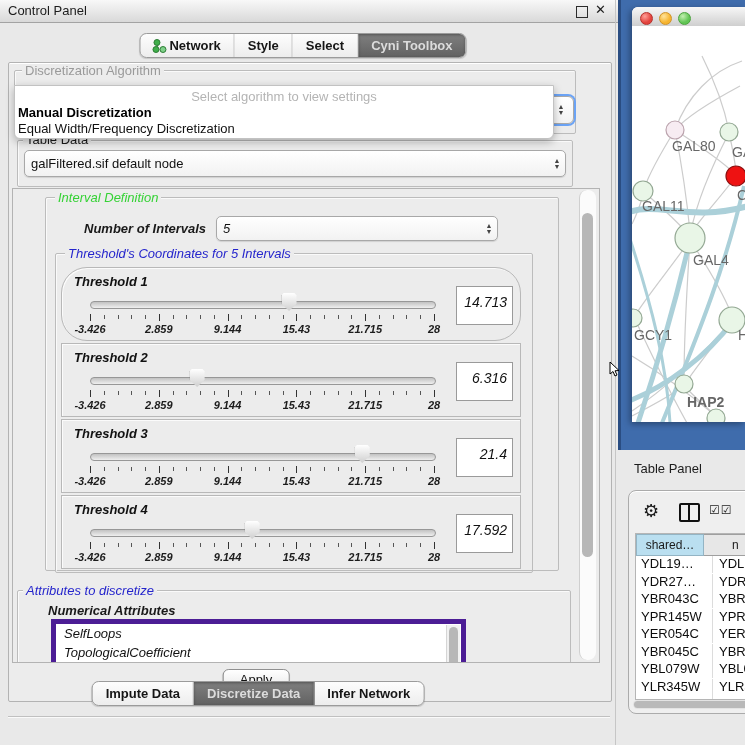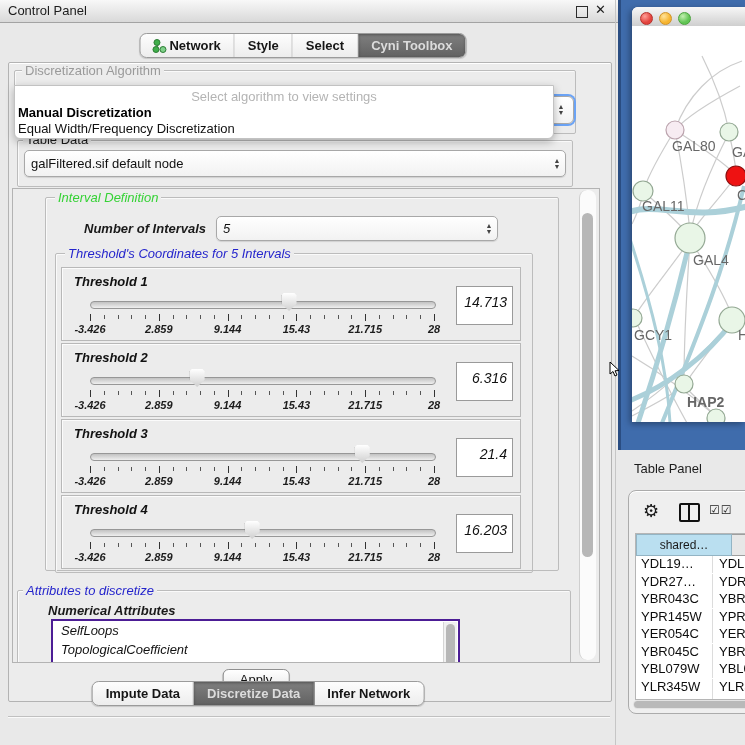--- a/index.html
+++ b/index.html
@@ -72,21 +72,21 @@
     filter:drop-shadow(0 0 1px #666);}
   .ticks{position:absolute;left:0;top:22px;width:344px;height:7px;}
   .tick{position:absolute;top:1px;width:1px;height:4px;background:#555;}
   .tick.major{height:7px;top:0;background:#333;}
   .tick-labels{position:absolute;left:0;top:31px;width:344px;height:12px;}
   .tick-labels span{position:absolute;transform:translateX(-50%);font-size:11px;font-weight:600;color:#1c1c1c;white-space:nowrap;}
   .th-value{position:absolute;left:394px;top:18px;width:50px;height:30px;background:#fff;border:1px solid #9a9a9a;
     font-size:14px;text-align:right;padding:7px 5px 0 0;color:#111;}
 
   
-  .listbox{position:absolute;background:#fff;border:2px solid #4c1d95;overflow:hidden;}
+  .listbox{position:absolute;background:#fff;border:5px solid #4c1d95;overflow:hidden;}
   .listbox .item{padding:2px 0 2px 8px;font-size:13px;color:#111;line-height:15px;}
   .list-scroll{position:absolute;right:1px;top:1px;width:13px;height:70px;background:#f1f1f1;border-left:1px solid #d5d5d5;}
   .list-scroll .thumb{position:absolute;left:2px;top:2px;width:9px;height:60px;border-radius:5px;background:#b7b7b7;}
 
   
   .btn{display:inline-block;padding:2px 16px 3px;background:linear-gradient(#ffffff,#e7e7e7);
     border:1px solid #8f8f8f;border-radius:6px;font-size:13px;color:#111;box-shadow:0 1px 1px rgba(0,0,0,.15);}
 
   
   .blue-panel{left:618px;top:0;width:127px;height:450px;background:#3f6cac;border-left:3px solid #2a4d82;}
@@ -105,21 +105,21 @@
   .tp-title{left:634px;top:461px;font-size:13px;color:#1c1c1c;}
   .table-panel{left:628px;top:490px;width:130px;height:222px;background:#efefef;
     border:1px solid #ababab;border-radius:8px 0 0 8px;box-shadow:inset 0 1px 0 #fff;}
   .gear{position:absolute;left:14px;top:9px;font-size:18px;color:#1b1b1b;}
   .col-ico{position:absolute;left:50px;top:12px;width:17px;height:15px;border:2px solid #111;border-radius:2px;}
   .col-ico i{position:absolute;left:7px;top:0;width:2px;height:15px;background:#111;}
   .checks{position:absolute;left:80px;top:12px;font-size:12px;color:#222;letter-spacing:1px;}
   .tbl{position:absolute;left:6px;top:42px;width:124px;height:165px;background:#fff;border:1px solid #b5b5b5;border-right:none;overflow:hidden;}
   .tbl-head{position:absolute;left:0;top:0;height:22px;display:flex;}
   .hc{box-sizing:border-box;border:1px solid #9f9f9f;font-size:12px;display:flex;align-items:center;justify-content:center;}
-  .hc.c1{width:96px;background:#badff0;border-color:#93b4c4;}
+  .hc.c1{width:68px;background:#badff0;border-color:#93b4c4;}
   .hc.c2{width:60px;background:#e7e7e7;border-left:none;justify-content:flex-start;padding-left:28px;}
   .tbl-rows{position:absolute;left:0;top:22px;right:0;bottom:0;}
   .trow{position:absolute;left:0;width:100%;height:17px;display:flex;font-size:13px;color:#0d0d0d;}
   .trow .c1{width:76px;padding-left:5px;box-sizing:border-box;}
   .trow .c2{padding-left:6px;border-left:1px solid #dcdcdc;}
   .hscroll{position:absolute;left:4px;top:209px;width:124px;height:9px;background:#e3e3e3;border-radius:5px;}
   .hscroll .thumb{position:absolute;left:1px;top:1px;width:120px;height:7px;border-radius:4px;background:#b9b9b9;}
 
   .sep-line{left:8px;top:716px;width:602px;height:1px;background:#c0c0c0;box-shadow:0 1px 0 #fafafa;}
   .divider-v{left:615px;top:0;width:1px;height:745px;background:#c6c6c6;}
@@ -189,21 +189,21 @@
     <div class="abs combo" style="left:203px;top:27px;width:280px;height:23px;">
       <span class="val">5</span>
       <span class="spin">▲<br>▼</span>
     </div>
 
     <div class="abs group" style="left:42px;top:64px;width:476px;height:318px;"></div>
     <div class="group-label lbl-blue" style="left:52px;top:58px;">Threshold's Coordinates for 5 Intervals</div>
 
     <div>
 
-        <div class="th-block" style="top: 78px;">
+        <div class="th-block" style="top: 78px; border-radius: 26px;">
           <div class="th-label">Threshold 1</div>
           <div class="slider">
             <div class="track"></div>
             <div class="handle" style="left: calc(57.72% - 7px);"></div>
             <div class="ticks">
               <div class="tick major" style="left: 0%;"></div>
               <div class="tick" style="left: 4%;"></div>
               <div class="tick" style="left: 8%;"></div>
               <div class="tick" style="left: 12%;"></div>
               <div class="tick" style="left: 16%;"></div>
@@ -366,21 +366,21 @@
             </div>
             <div class="tick-labels">
               <span style="left: 0%;">-3.426</span>
               <span style="left: 20%;">2.859</span>
               <span style="left: 40%;">9.144</span>
               <span style="left: 60%;">15.43</span>
               <span style="left: 80%;">21.715</span>
               <span style="left: 100%;">28</span>
             </div>
           </div>
-          <div class="th-value">16.203</div>
+          <div class="th-value">17.592</div>
         </div>
       </div>
 
     <div class="abs group" style="left:4px;top:401px;width:552px;height:120px;"></div>
     <div class="group-label lbl-blue" style="left:10px;top:395px;background:#ececec;">Attributes to discretize</div>
     <div class="abs" style="left:35px;top:414px;font-weight:700;">Numerical Attributes</div>
 
     <div class="abs listbox" style="left:38px;top:430px;width:405px;height:60px;">
       <div>
 

